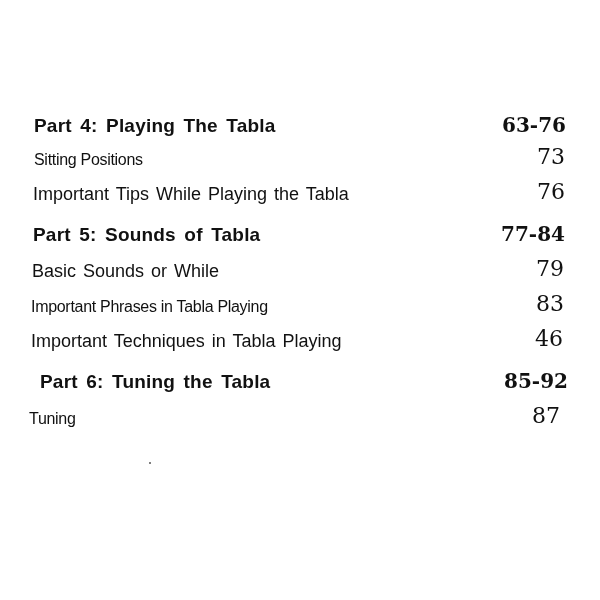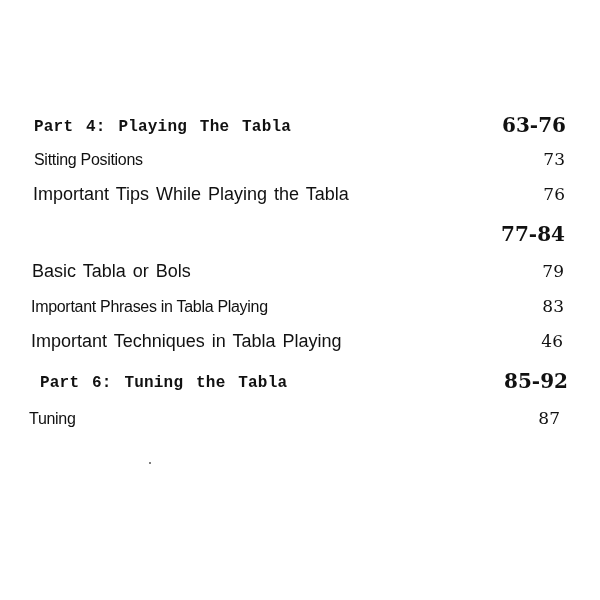--- a/index.html
+++ b/index.html
@@ -35,42 +35,42 @@
     }
     .page {
       position: absolute;
       white-space: nowrap;
       bottom: 0;
       text-align: right;
       line-height: 1;
       font-family: "DejaVu Serif", "Liberation Serif", serif;
     }
     .part .title {
-      font-family: Liberation Mono, monospace;
+      font-family: Liberation Sans, sans-serif;
       font-weight: bold;
-      font-size: 16px;
+      font-size: 19px;
       letter-spacing: 0.2px;
       word-spacing: 3px;
     }
     .part .page {
       font-weight: bold;
       font-size: 20px;
     }
     .entry .title {
       font-family: "Liberation Sans", "DejaVu Sans", sans-serif;
       font-size: 18px;
       word-spacing: 2px;
     }
     .entry.small .title {
       font-size: 16px;
       letter-spacing: -0.3px;
       word-spacing: 0px;
     }
     .entry .page {
-      font-size: 17px;
+      font-size: 22px;
     }
     .stray-dot {
       position: absolute;
       left: 149px;
       top: 462px;
       width: 2px;
       height: 2px;
       background: #555;
       border-radius: 1px;
     }
@@ -87,24 +87,25 @@
   <div class="row entry small" style="top:134px;">
     <span class="title" style="left:34px;">Sitting Positions</span>
     <span class="page" style="right:35px;">73</span>
   </div>
   <div class="row entry" style="top:169px;">
     <span class="title" style="left:33px;">Important Tips While Playing the Tabla</span>
     <span class="page" style="right:35px;">76</span>
   </div>
 
   <div class="row part" style="top:210px;">
+    <span class="title" style="left:33px;">Part 5: Sounds of Tabla</span>
     <span class="page" style="right:35px;">77-84</span>
   </div>
   <div class="row entry" style="top:246px;">
-    <span class="title" style="left:32px;">Basic Tabla or Bols</span>
+    <span class="title" style="left:32px;">Basic Sounds or While</span>
     <span class="page" style="right:36px;">79</span>
   </div>
   <div class="row entry small" style="top:281px;">
     <span class="title" style="left:31px;">Important Phrases in Tabla Playing</span>
     <span class="page" style="right:36px;">83</span>
   </div>
   <div class="row entry" style="top:316px;">
     <span class="title" style="left:31px;">Important Techniques in Tabla Playing</span>
     <span class="page" style="right:37px;">46</span>
   </div>

